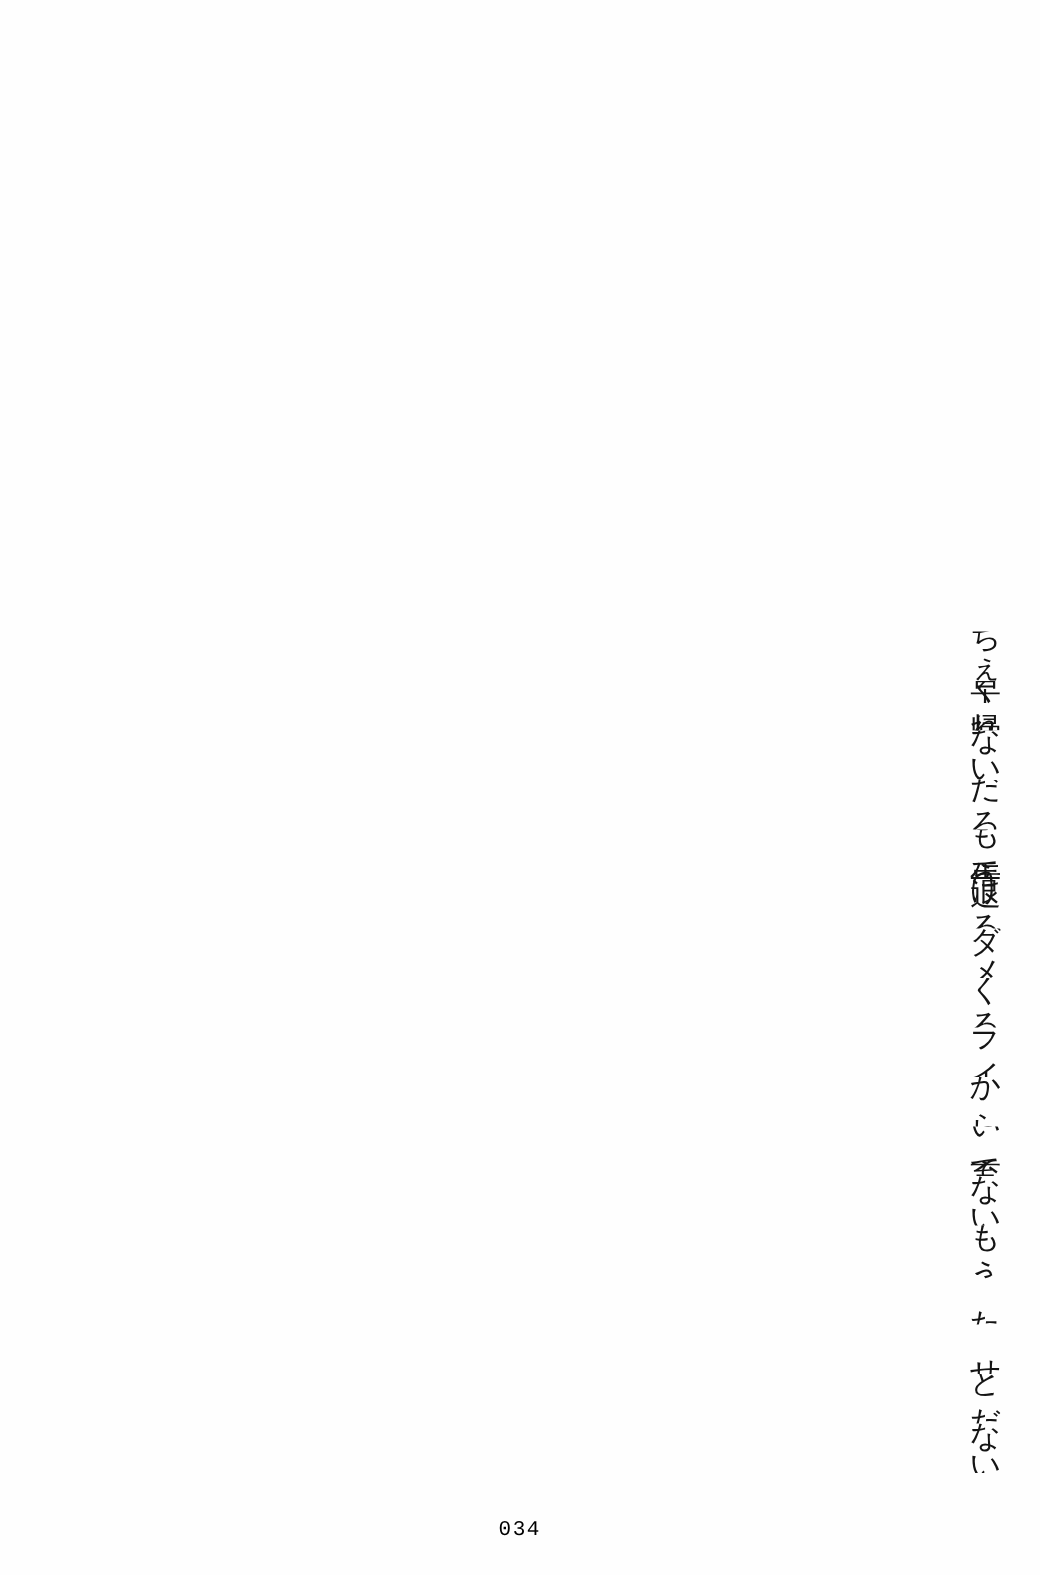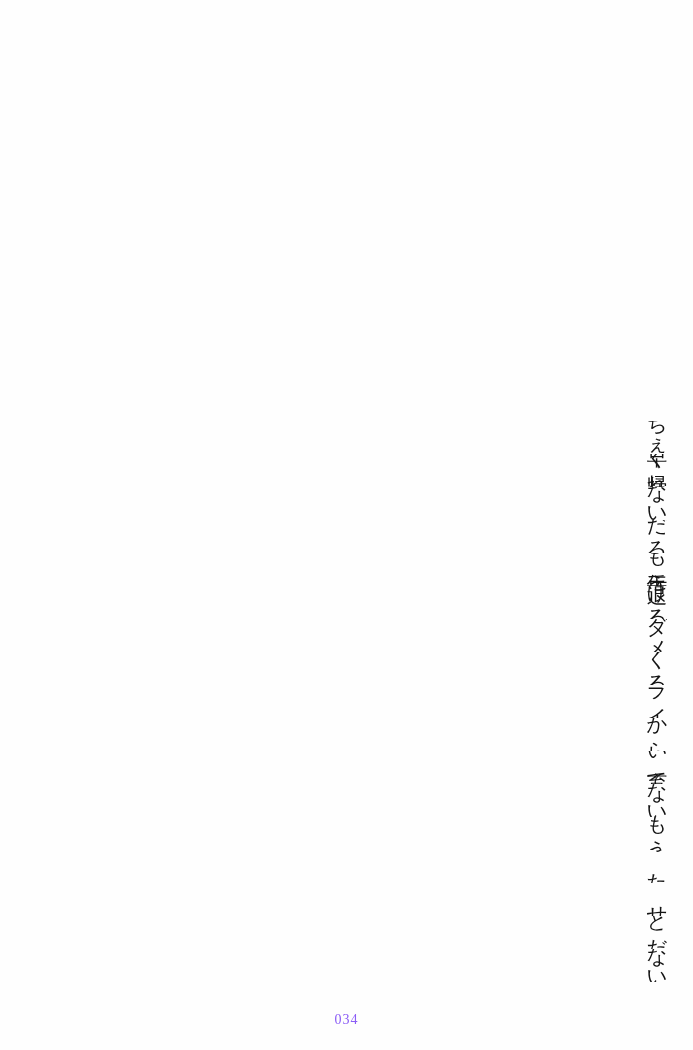--- a/index.html
+++ b/index.html
@@ -53,22 +53,22 @@
     color: #141414;
   }
   #page-number {
     position: absolute;
     left: 0;
     right: 0;
     bottom: 22px;
     text-align: center;
     font-size: 14px;
     letter-spacing: 1px;
-    color: #8b5cf6;
-    font-family: Liberation Serif, serif;
+    color: #000000;
+    font-family: Liberation Mono, monospace;
   }
 </style>
 </head>
 <body>
 
 <div id="page">
 
   <div id="text-block">
     <div class="line">そうな態度を示す者がいなくなったわけではない。</div>
     <div class="line">それを考えると、彩莉華の反応は実に当然のことだ。</div>

